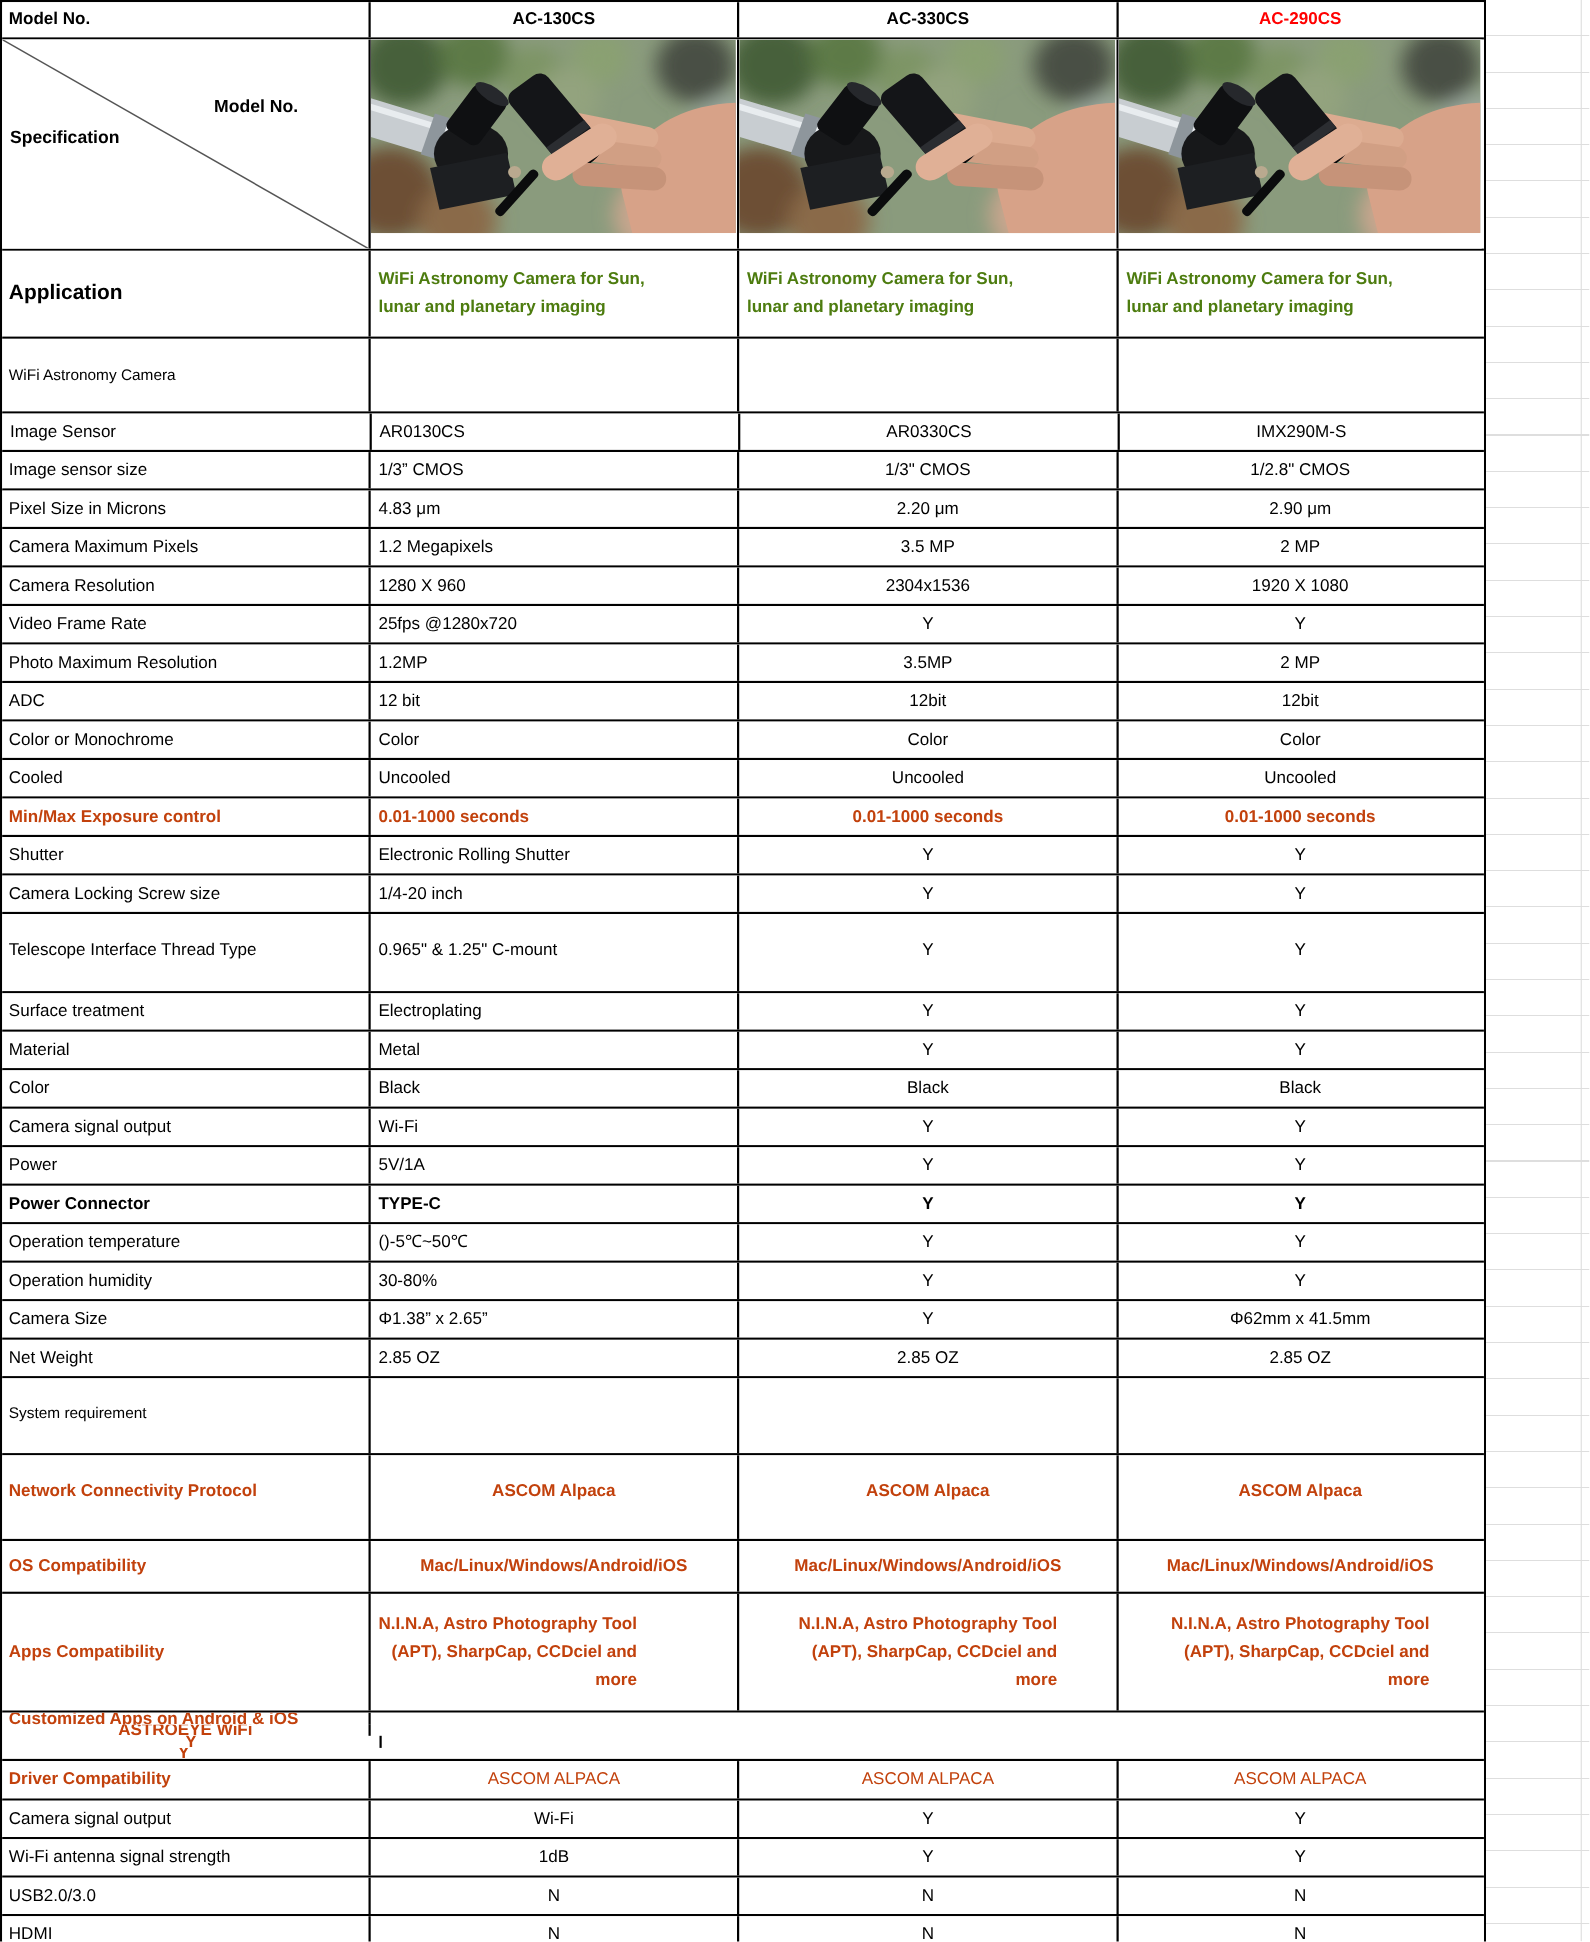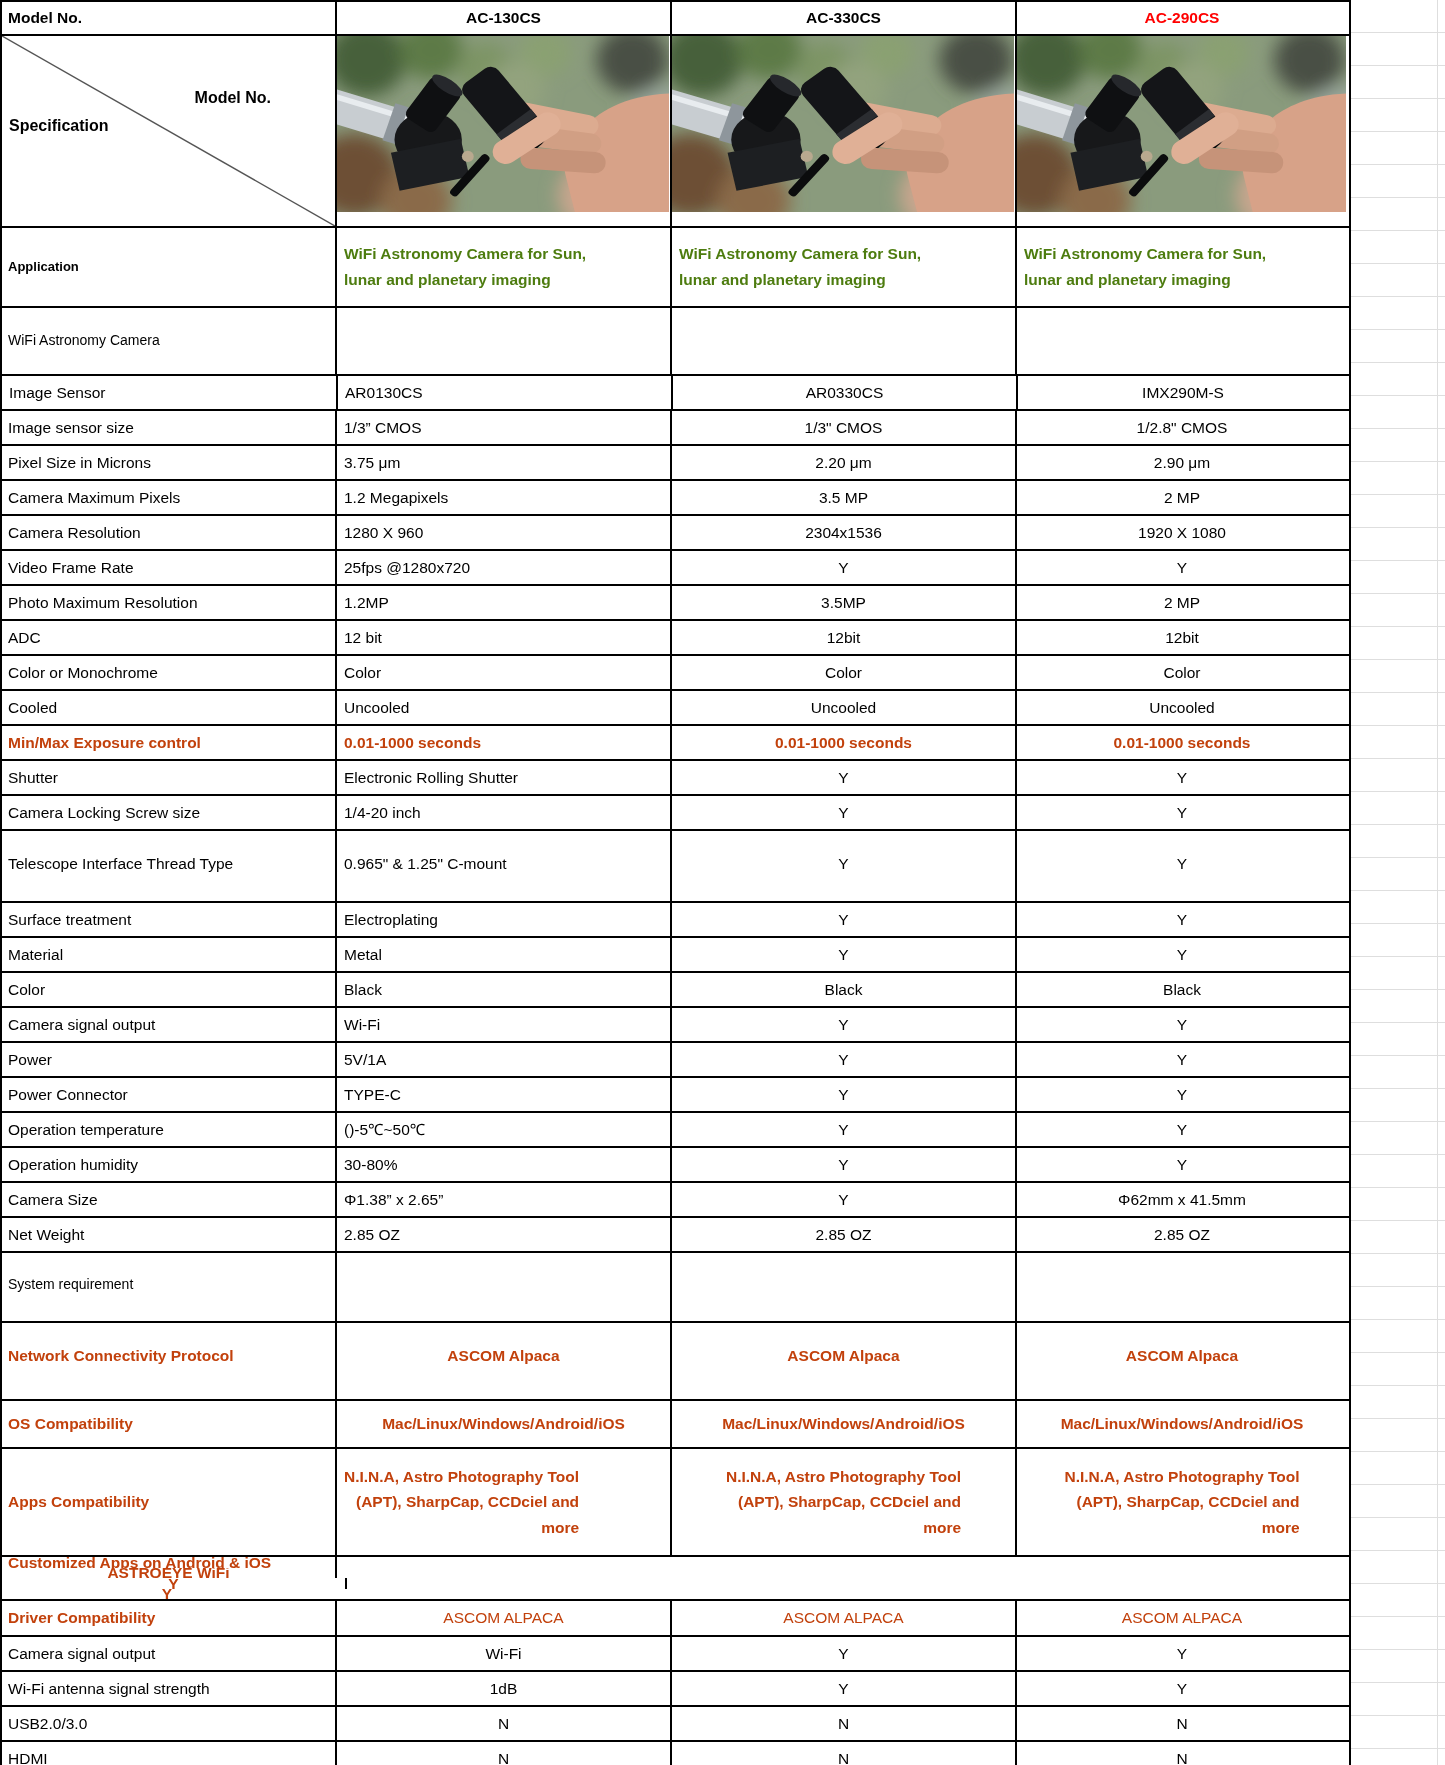--- a/index.html
+++ b/index.html
@@ -22,21 +22,21 @@
   .c1{width:335px;}
   .c2{width:345px;}
   .c3{width:330px;border-right:none;}
   .left{justify-content:flex-start;text-align:left;padding-left:7px;padding-right:4px;}
   .center{justify-content:center;text-align:center;padding:0 6px;}
   .hdr{font-weight:700;}
   .red-text{color:#f00;}
   .red .cell{color:#c2410c;font-weight:700;text-align:right;}
   .vnorm .cell:not(.c0){font-weight:400;}
   .section .c0{font-weight:400;font-size:14px;}
-  .app .c0{font-weight:700;font-size:13px;}
+  .app .c0{font-weight:700;font-size:19px;}
   .app .cell:not(.c0){color:#4d7c0f;font-weight:700;line-height:1.7;}
   .apps .cell{line-height:1.65;}
   .vtop .cell{align-items:flex-start;padding-top:23px;}
   
   .diag-cell{position:relative;background:#fff;}
   .diag-cell svg.dline{position:absolute;inset:0;width:100%;height:100%;}
   .diag-top{position:absolute;right:64px;top:52px;font-weight:700;font-size:16px;}
   .diag-bottom{position:absolute;left:7px;top:80px;font-weight:700;font-size:16px;}
   
   .photo-cell{padding:0 1px 12px 0;background:#fff;align-items:flex-start;}
@@ -158,21 +158,21 @@
         <div class="cell c3 center">IMX290M-S</div>
       </div>
       <div class="trow" style="height: 33px;">
         <div class="cell c0">Image sensor size</div>
         <div class="cell c1 left">1/3” CMOS</div>
         <div class="cell c2 center">1/3" CMOS</div>
         <div class="cell c3 center">1/2.8" CMOS</div>
       </div>
       <div class="trow" style="height: 33px;">
         <div class="cell c0">Pixel Size in Microns</div>
-        <div class="cell c1 left">3.75 μm</div>
+        <div class="cell c1 left">4.83 μm</div>
         <div class="cell c2 center">2.20 μm</div>
         <div class="cell c3 center">2.90 μm</div>
       </div>
       <div class="trow" style="height: 33px;">
         <div class="cell c0">Camera Maximum Pixels</div>
         <div class="cell c1 left">1.2 Megapixels</div>
         <div class="cell c2 center">3.5 MP</div>
         <div class="cell c3 center">2 MP</div>
       </div>
       <div class="trow" style="height: 33px;">
@@ -258,21 +258,21 @@
         <div class="cell c1 left">Wi-Fi</div>
         <div class="cell c2 center">Y</div>
         <div class="cell c3 center">Y</div>
       </div>
       <div class="trow" style="height: 33px;">
         <div class="cell c0">Power</div>
         <div class="cell c1 left">5V/1A</div>
         <div class="cell c2 center">Y</div>
         <div class="cell c3 center">Y</div>
       </div>
-      <div class="trow" style="height: 33px;">
+      <div class="trow" style="height: 33px; font-weight: bold;">
         <div class="cell c0">Power Connector</div>
         <div class="cell c1 left">TYPE-C</div>
         <div class="cell c2 center">Y</div>
         <div class="cell c3 center">Y</div>
       </div>
       <div class="trow" style="height: 33px;">
         <div class="cell c0">Operation temperature</div>
         <div class="cell c1 left">()-5℃~50℃</div>
         <div class="cell c2 center">Y</div>
         <div class="cell c3 center">Y</div>

